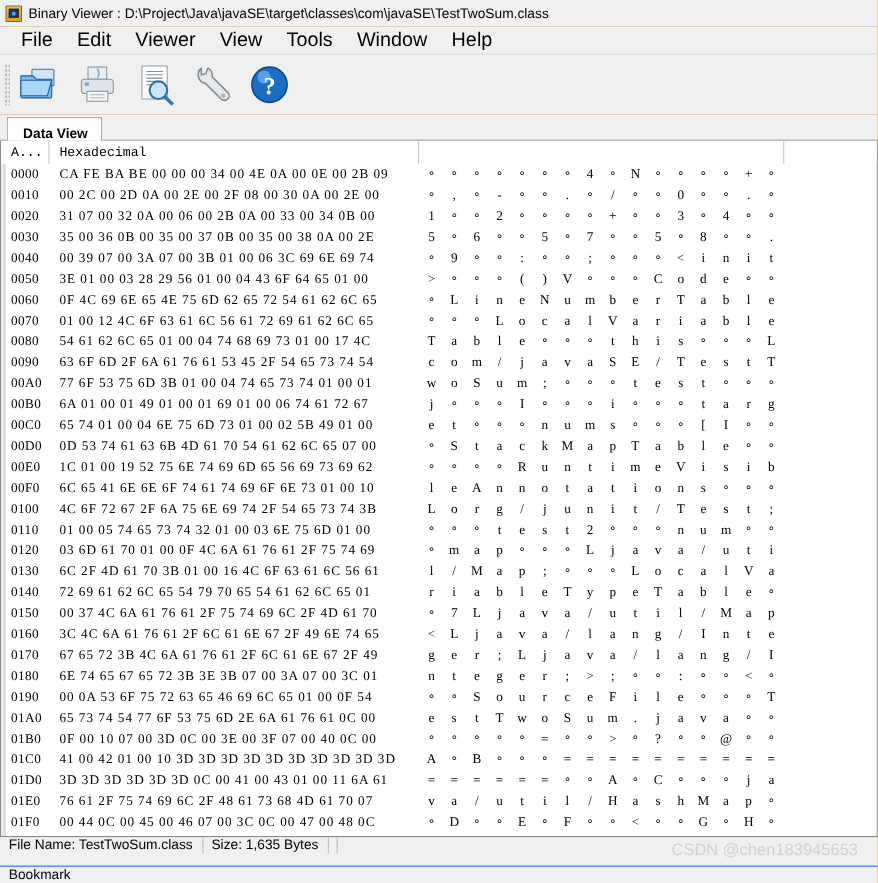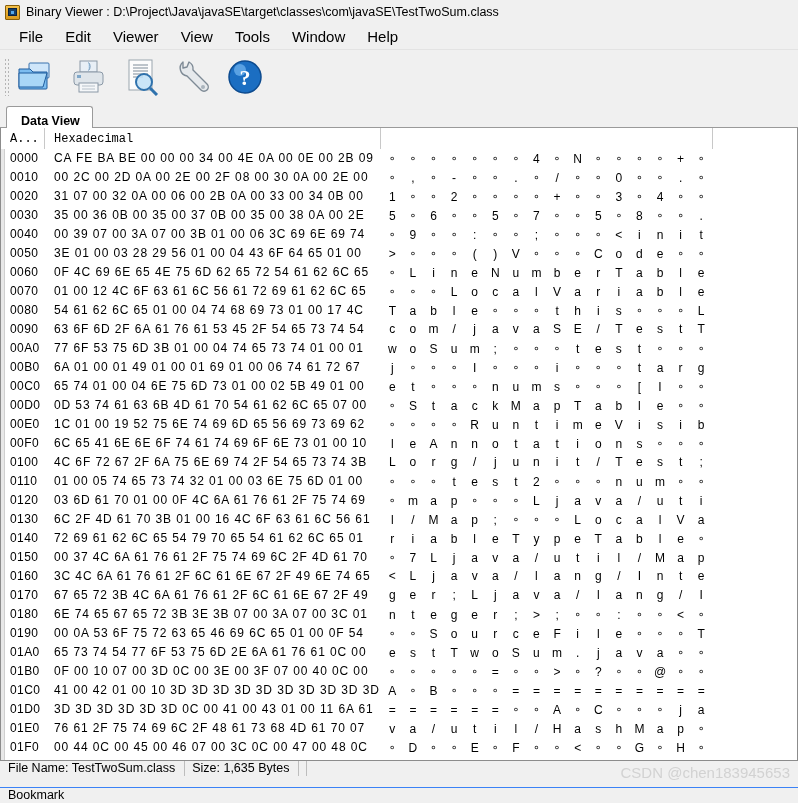--- a/index.html
+++ b/index.html
@@ -62,21 +62,21 @@
   
   .menubar {
     height: 25px;
     background: #f0f0f0;
     display: flex;
     align-items: center;
     padding-left: 8px;
     flex: 0 0 auto;
   }
   .menu-item {
-    font-size: 15px;
+    font-size: 18px;
     color: #000;
     padding: 3px 11px;
     cursor: default;
     white-space: nowrap;
   }
 
   
   .toolbar {
     height: 55px;
     background: #f0f0f0;
@@ -174,21 +174,21 @@
 
   .rows {
     flex: 1 1 auto;
     overflow: hidden;
     position: relative;
   }
   .row {
     height: 19px;
     display: flex;
     align-items: center;
-    font-family: Liberation Sans, sans-serif;
+    font-family: Liberation Serif, serif;
     font-size: 12px;
     color: #000;
     white-space: pre;
     line-height: 19px;
   }
   .addr { width: 44px; padding-left: 9px; letter-spacing: 0.4px; }
   .hex  { width: 335px; padding-left: 9px; letter-spacing: 0.9px; }
   .txt  { flex: 1; padding-left: 2px; letter-spacing: 0px; }
   .txt span.ch {
     display: inline-block;
@@ -219,21 +219,21 @@
   }
   .status-cell { padding: 0 9px 0 0; white-space: nowrap; }
   .status-sep {
     width: 1px; height: 15px;
     background: #bdbdbd;
     margin: 0 7px 0 0;
     flex: 0 0 auto;
   }
   .watermark {
     position: absolute;
-    right: 8px;
+    right: 18px;
     top: 3px;
     font-size: 15px;
     color: #d2d2d2;
     white-space: nowrap;
     pointer-events: none;
   }
 
   
   .bottomstrip {
     height: 16px;

